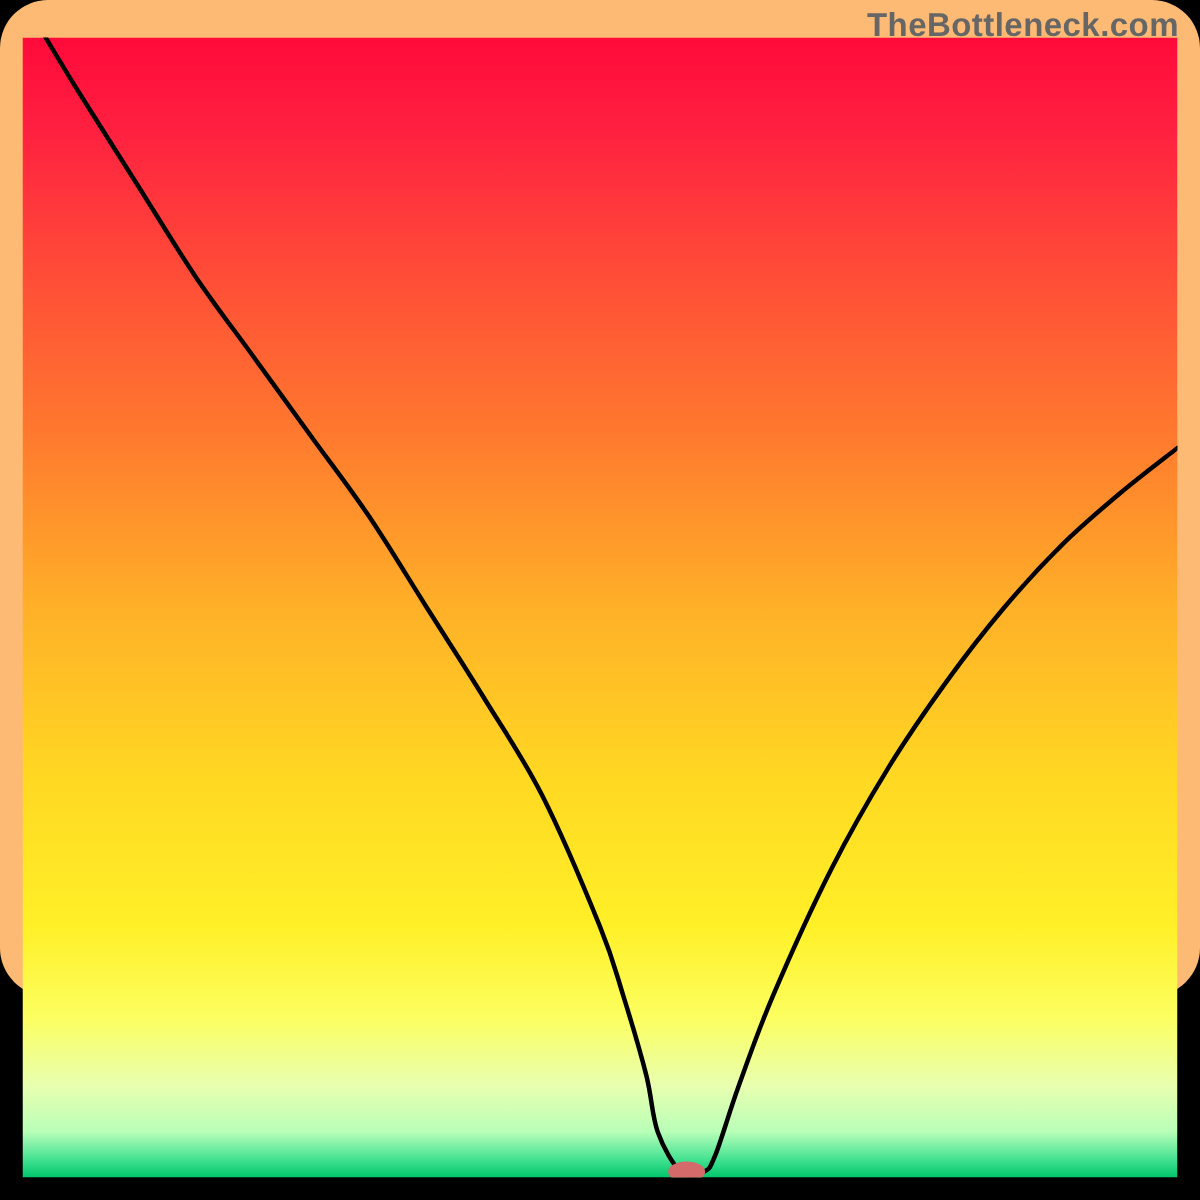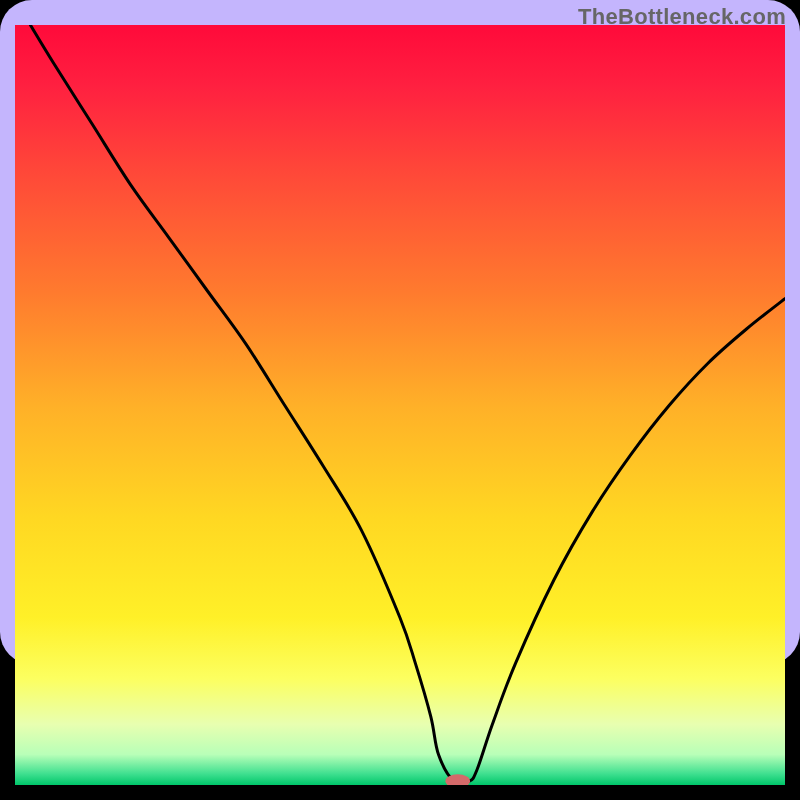--- a/index.html
+++ b/index.html
@@ -8,21 +8,21 @@
     width: 800px;
     height: 800px;
     background: #000000;
     overflow: hidden;
     font-family: Arial, Helvetica, sans-serif;
   }
   .frame {
     position: relative;
     width: 800px;
     height: 664px;
-    background: #c4b5fd;
+    background: #fdba74;
     border-radius: 32px;
   }
   .plot-area {
     position: absolute;
     left: 15px;
     top: 25px;
     width: 770px;
     height: 760px;
   }
   .watermark {

